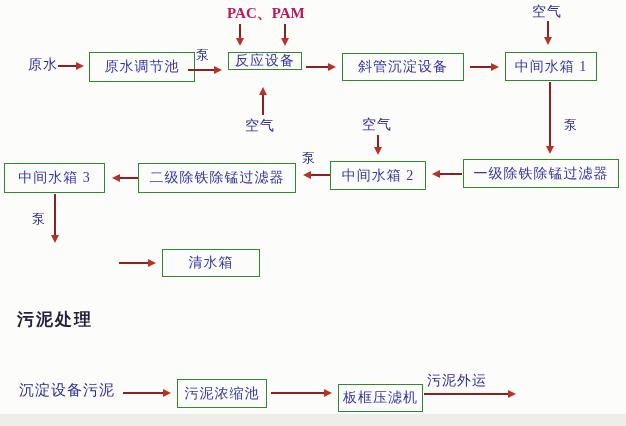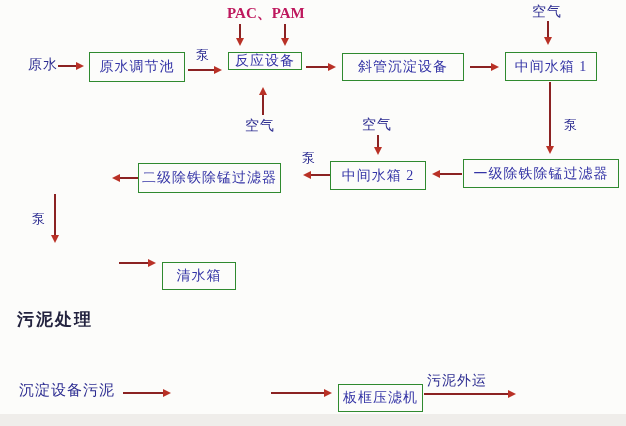--- a/index.html
+++ b/index.html
@@ -58,21 +58,21 @@
   }
 </style>
 </head>
 <body>
 
 <div id="stage">
 
   <span class="lbl" style="left:28px;top:56px">原水</span>
   <div class="ah right" style="left:58px;top:65px;width:22px"></div>
 
-  <div class="box" style="left:89px;top:52px;width:96px;height:30px">
+  <div class="box" style="left:89px;top:52px;width:106px;height:30px">
     <span>原水调节池</span>
   </div>
 
   <span class="lbl small" style="left:196px;top:46px">泵</span>
   <div class="ah right" style="left:188px;top:69px;width:30px"></div>
 
   <div class="box" style="left:228px;top:52px;width:74px;height:18px">
     <span>反应设备</span>
   </div>
 
@@ -110,42 +110,48 @@
   <div class="box" style="left:330px;top:161px;width:96px;height:29px">
     <span>中间水箱 2</span>
   </div>
 
   <span class="lbl" style="left:362px;top:116px">空气</span>
   <div class="av down" style="left:377px;top:135px;height:16px"></div>
 
   <span class="lbl small" style="left:302px;top:149px">泵</span>
   <div class="ah left" style="left:307px;top:174px;width:23px"></div>
 
-  <div class="box" style="left:138px;top:163px;width:143px;height:30px">
+  <div class="box" style="left:138px;top:163px;width:158px;height:30px">
     <span>二级除铁除锰过滤器</span>
   </div>
 
   <div class="ah left" style="left:116px;top:177px;width:22px"></div>
 
+  <div class="box" style="left:4px;top:163px;width:101px;height:30px">
+    <span>中间水箱 3</span>
+  </div>
 
   <div class="av down" style="left:54px;top:194px;height:45px"></div>
   <span class="lbl small" style="left:32px;top:210px">泵</span>
 
 
   <div class="ah right" style="left:119px;top:262px;width:33px"></div>
 
-  <div class="box" style="left:162px;top:262px;width:74px;height:28px">
+  <div class="box" style="left:162px;top:249px;width:98px;height:28px">
     <span>清水箱</span>
   </div>
 
   <span class="heading" style="left:17px;top:308px">污泥处理</span>
 
   <span class="lbl" style="left:19px;top:381px;font-size:15px">沉淀设备污泥</span>
   <div class="ah right" style="left:123px;top:392px;width:44px"></div>
 
+  <div class="box" style="left:177px;top:379px;width:90px;height:29px">
+    <span>污泥浓缩池</span>
+  </div>
 
   <div class="ah right" style="left:271px;top:392px;width:57px"></div>
 
   <div class="box" style="left:338px;top:384px;width:85px;height:28px">
     <span>板框压滤机</span>
   </div>
 
   <span class="lbl" style="left:427px;top:372px">污泥外运</span>
   <div class="ah right" style="left:424px;top:393px;width:88px"></div>
 

